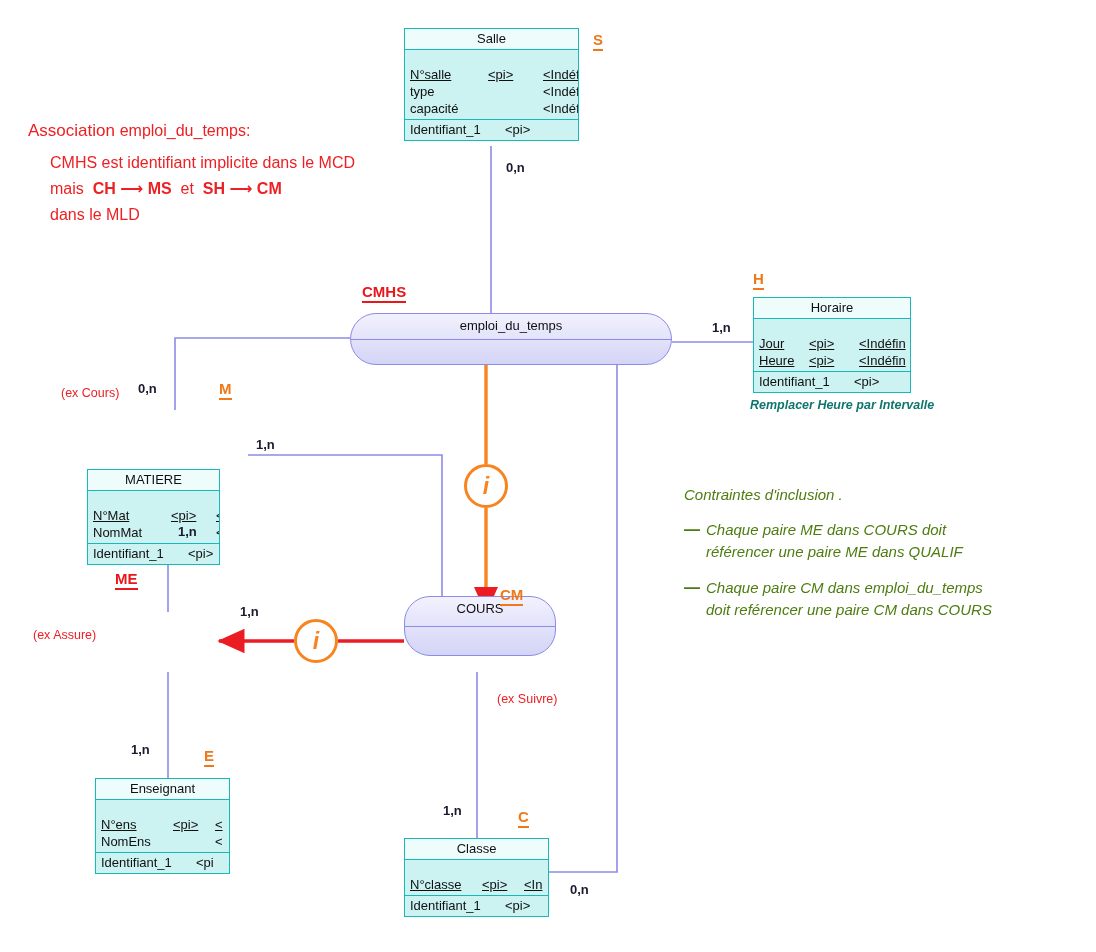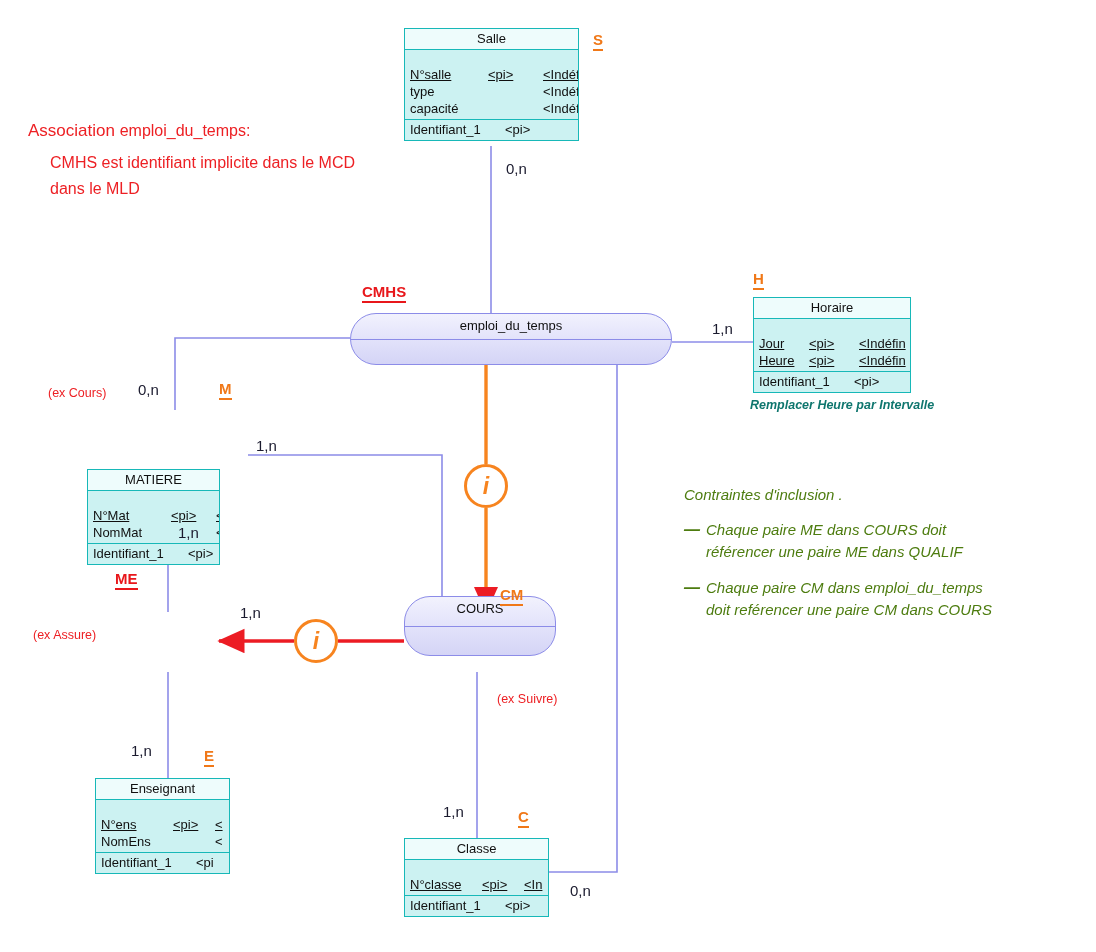--- a/index.html
+++ b/index.html
@@ -87,22 +87,22 @@
     left:-0.5px;right:-0.5px;
     top:50%;
     height:0;
     border-top:1.5px solid #8c8ce8;
   }
 
   
   .lbl{position:absolute;white-space:nowrap;z-index:6;}
 
   .card{                 
-    font-size:15px;
-    font-weight:normal;
+    font-size:13px;
+    font-weight:bold;
     color:#1a1a2e;
   }
   .keytag{              
     font-size:15px;
     font-weight:bold;
     color:#f07818;
     border-bottom:2.5px solid #f07818;
     padding-bottom:1px;
   }
   .keytag.red{
@@ -286,21 +286,21 @@
       </div>
     </div>
     <div class="e-ident">
       <div class="arow">
         <span class="c1" style="width:95px">Identifiant_1</span>
         <span class="c2">&lt;pi&gt;</span>
       </div>
     </div>
   </div>
   <div class="lbl keytag" style="left:219px; top:380px;">M</div>
-  <div class="lbl note-red-sm" style="left:48px; top:386px;">(ex Cours)</div>
+  <div class="lbl note-red-sm" style="left:61px; top:386px;">(ex Cours)</div>
   <div class="lbl card" style="left:138px; top:381px;">0,n</div>
   <div class="lbl card" style="left:256px; top:437px;">1,n</div>
   <div class="lbl card" style="left:178px; top:524px;">1,n</div>
 
   <div class="entity" style="left:95px; top:778px; width:135px;">
     <div class="e-title">Enseignant</div>
     <div class="e-attrs">
       <div class="arow">
         <span class="c1 u" style="width:72px">N°ens</span>
         <span class="c2 u" style="width:42px">&lt;pi&gt;</span>
@@ -367,20 +367,30 @@
   </div>
 
   <div id="annot">
     <div class="a-head">
       <span>Association</span>
       <span class="a-em">emploi_du_temps</span><span class="a-em">:</span>
     </div>
     <div class="a-body">
       <div>
         <span>CMHS est identifiant implicite dans le MCD</span>
+      </div>
+      <div>
+        <span>mais</span>&nbsp;
+        <span class="b">CH</span>
+        <span class="b">⟶</span>
+        <span class="b">MS</span>&nbsp;
+        <span>et</span>&nbsp;
+        <span class="b">SH</span>
+        <span class="b">⟶</span>
+        <span class="b">CM</span>
       </div>
       <div>
         <span>dans le MLD</span>
       </div>
     </div>
   </div>
 
   <div id="constraints">
     <div class="c-head">Contraintes d'inclusion .</div>
 

